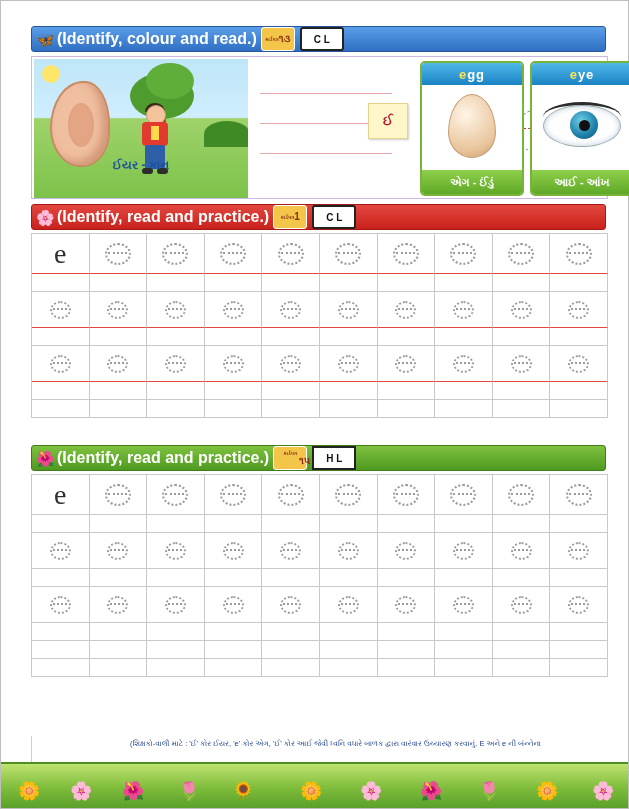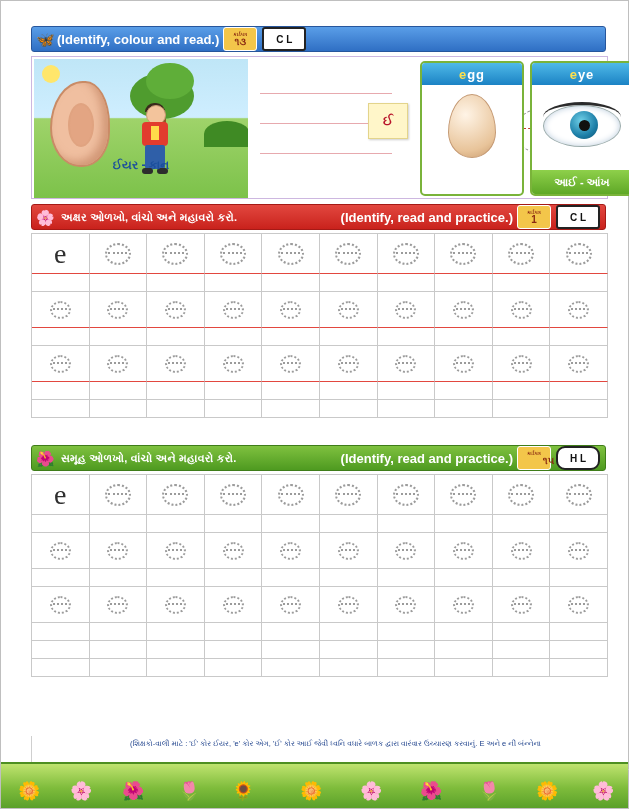--- a/index.html
+++ b/index.html
@@ -33,27 +33,27 @@
     font-size:15px;line-height:1;
   }
   .band .btitle{
     flex:1 1 auto;
     font-size:11px;font-weight:bold;color:#ffffff;
     white-space:nowrap;overflow:hidden;
     padding-left:4px;
     letter-spacing:.2px;
   }
   .band .beng{
-    color:#ffffff;font-weight:bold;font-size:13px;
+    color:#ffffff;font-weight:bold;font-size:16px;
   }
   .band .pagebox{
     flex:0 0 auto;width:32px;height:22px;margin-left:4px;
     border:1px solid #ffffff;border-radius:3px;
     background:#f3c64a;
-    display:flex;flex-direction:column;align-items:center;justify-content:center;
+    display:flex;align-items:center;justify-content:center;
     line-height:1;
   }
   .band .pagebox .plabel{font-size:5px;color:#8a2a12;font-weight:bold;}
   .band .pagebox .pnum{font-size:10px;color:#8a2a12;font-weight:bold;}
   .band .cl{
     flex:0 0 auto;width:40px;height:20px;margin-left:5px;margin-right:2px;
     background:#ffffff;border:2px solid #222;border-radius:3px;
     display:flex;align-items:center;justify-content:center;gap:4px;
     font-size:10px;font-weight:bold;color:#111;
   }
@@ -203,21 +203,21 @@
     display:flex;align-items:center;justify-content:center;font-size:18px;
   }
   .footerstrip{
     position:absolute;left:252px;bottom:26px;width:145px;height:15px;
     background:#f0c14b;border:1px solid #c79a20;border-radius:2px;
     display:flex;align-items:center;justify-content:center;gap:6px;
     font-size:8px;font-weight:bold;color:#8a2a12;
   }
   .hlbox{
     flex:0 0 auto;width:40px;height:20px;margin-left:5px;margin-right:2px;
-    background:#fff;border:2px solid #222;border-radius:9px;
+    background:#fff;border:2px solid #222;border-radius:0;
     display:flex;align-items:center;justify-content:center;gap:4px;
     font-size:10px;font-weight:bold;color:#111;
   }
   .housebox{
     flex:0 0 auto;width:32px;height:22px;margin-left:4px;
     border:1px solid #fff;border-radius:3px;background:#f3c64a;
     display:flex;flex-direction:column;align-items:center;justify-content:center;line-height:1;
   }
   .housebox .plabel{font-size:5px;color:#8a2a12;font-weight:bold;}
   .housebox .pnum{font-size:10px;color:#8a2a12;font-weight:bold;margin-left:29px;}
@@ -292,20 +292,21 @@
     <div class="stickynote">ઈ</div>
 
     <div class="card left">
       <div class="cap">
         <span class="firstl">e</span>
           <span>gg</span>
       </div>
       <div class="pic">
           <div class="egg"></div>
         </div>
+      <div class="foot">એગ - ઈંડું</div>
     </div>
 
     <div class="card right">
       <div class="cap">
         <span class="firstl">e</span>
           <span>ye</span>
       </div>
       <div class="pic">
         <div class="eye">
           <div class="white"></div>
@@ -313,21 +314,20 @@
           <div class="pupil"></div>
           <div class="lash"></div>
         </div>
       </div>
       <div class="foot">આઈ - આંખ</div>
     </div>
   </div>
 
   <div class="band band2">
     <span class="bflower">🌸</span>
-    <span class="btitle">અક્ષર ઓળખો, વાંચો અને મહાવરો કરો.</span>
     <span class="beng">(Identify, read and practice.)</span>
     <span class="pagebox">
       <span class="plabel">કાર્ડપત્ર</span>
       <span class="pnum">1</span>
     </span>
     <span class="cl">C L</span>
   </div>
 
   <div class="grid" id="grid-capital" style="top:232px;">
       <div class="grow tall">
@@ -471,21 +471,20 @@
         <div class="gcell"></div>
         <div class="gcell"></div>
         <div class="gcell"></div>
         <div class="gcell"></div>
         <div class="gcell"></div>
       </div>
     </div>
 
   <div class="band band3">
     <span class="bflower">🌺</span>
-    <span class="btitle">સમૂહ ઓળખો, વાંચો અને મહાવરો કરો.</span>
     <span class="beng">(Identify, read and practice.)</span>
     <span class="housebox">
       <span class="plabel">કાર્ડપત્ર</span>
       <span class="pnum">૧૫</span>
     </span>
     <span class="hlbox">H L</span>
   </div>
 
   <div class="grid" id="grid-small" style="top:473px;">
       <div class="grow tall">

